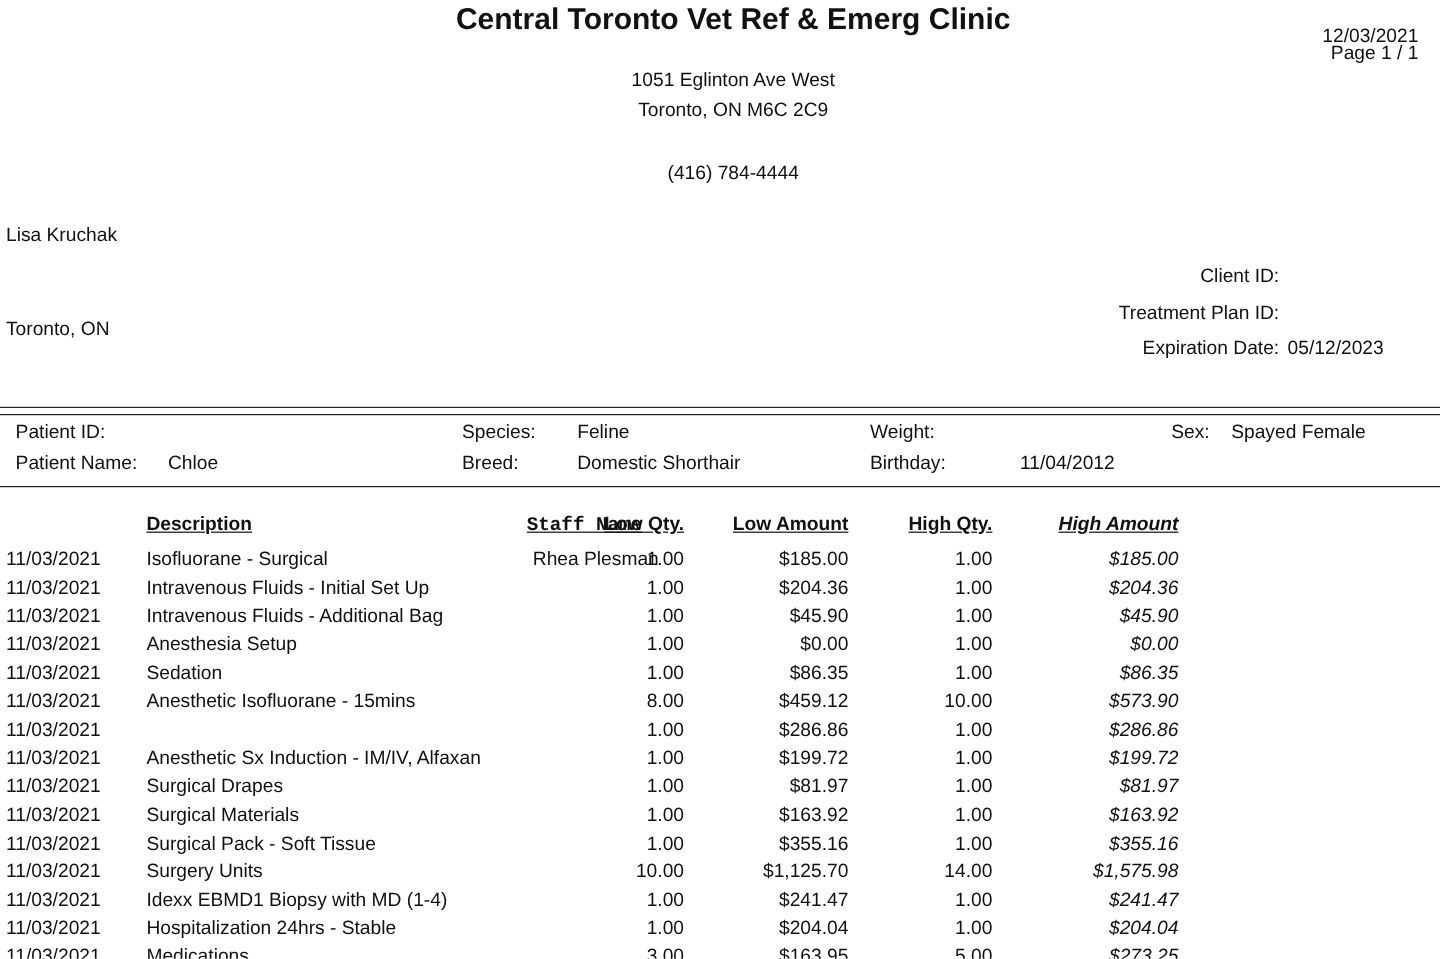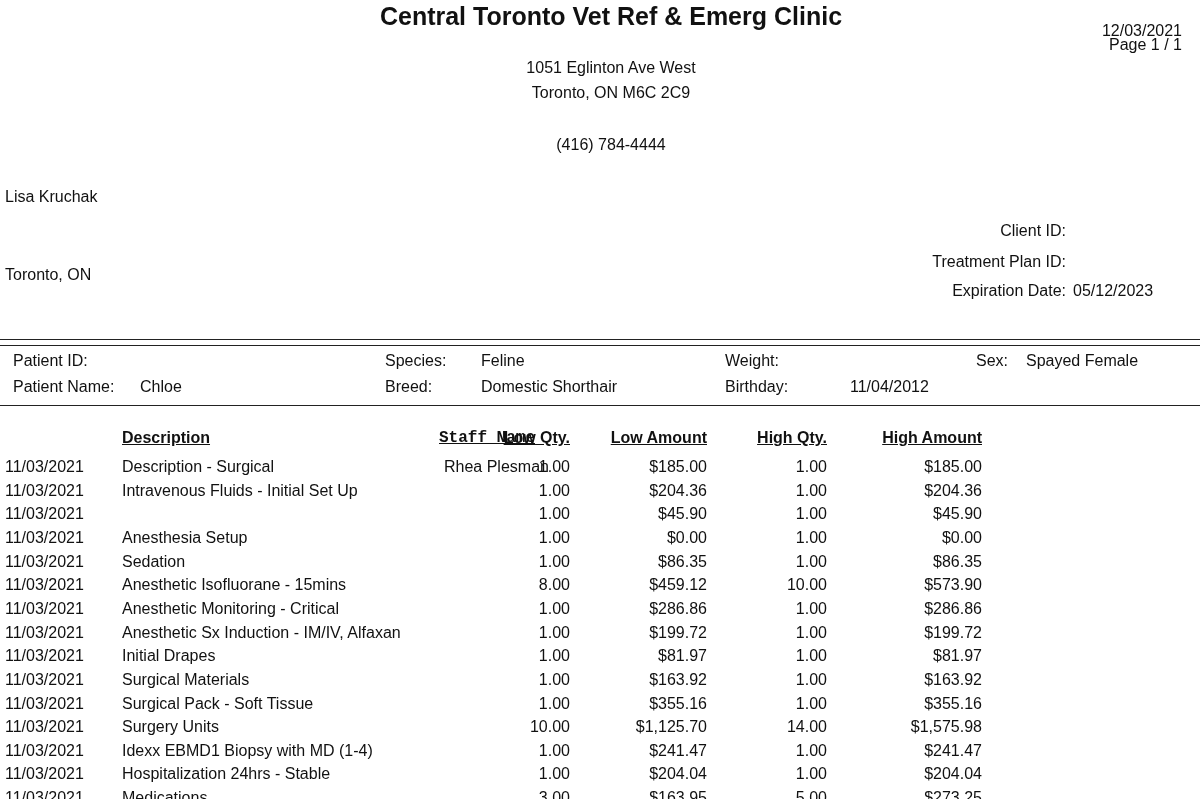--- a/index.html
+++ b/index.html
@@ -12,21 +12,21 @@
     .rule { position:absolute; left:0; width:1200px; height:0; border-top:1.5px solid #222; }
     .hdr { font-weight:bold; text-decoration:underline; font-size:16px; }
     .row { position:absolute; left:0; width:992px; height:23px; }
     .row span { position:absolute; white-space:nowrap; }
     .c-date { left:5px; }
     .c-desc { left:122px; }
     .c-staff { left:444px; }
     .c-lq { right:422px; text-align:right; }
     .c-la { right:285px; text-align:right; }
     .c-hq { right:165px; text-align:right; }
-    .c-ha { right:10px; text-align:right; }
+    .c-ha { right:10px; text-align:right;font-style:italic; }
   </style>
 </head>
 <body>
 
 <div class="abs title">Central Toronto Vet Ref &amp; Emerg Clinic</div>
 <div class="abs right" style="right:18px; top:6px;margin-top:16px;">12/03/2021</div>
 <div class="abs right" style="right:18px; top:36px;">Page 1 / 1</div>
 <div class="abs center" style="top:59px;">1051 Eglinton Ave West</div>
 <div class="abs center" style="top:84px;">Toronto, ON M6C 2C9</div>
 <div class="abs center" style="top:136px;">(416) 784-4444</div>
@@ -69,38 +69,39 @@
   <span class="hdr" style="left:439px;font-family:Liberation Mono, monospace;">Staff Name</span>
   <span class="hdr c-lq">Low Qty.</span>
   <span class="hdr c-la">Low Amount</span>
   <span class="hdr c-hq">High Qty.</span>
   <span class="hdr c-ha">High Amount</span>
 </div>
 
 <div id="rows">
     <div class="row" style="top: 458px;">
       <span class="c-date">11/03/2021</span>
-      <span class="c-desc">Description - Surgical</span>
+      <span class="c-desc">Isofluorane - Surgical</span>
       <span class="c-staff">Rhea Plesman</span>
       <span class="c-lq">1.00</span>
       <span class="c-la">$185.00</span>
       <span class="c-hq">1.00</span>
       <span class="c-ha">$185.00</span>
     </div>
     <div class="row" style="top: 481.65px;">
       <span class="c-date">11/03/2021</span>
       <span class="c-desc">Intravenous Fluids - Initial Set Up</span>
       <span class="c-staff"></span>
       <span class="c-lq">1.00</span>
       <span class="c-la">$204.36</span>
       <span class="c-hq">1.00</span>
       <span class="c-ha">$204.36</span>
     </div>
     <div class="row" style="top: 505.3px;">
       <span class="c-date">11/03/2021</span>
+      <span class="c-desc">Intravenous Fluids - Additional Bag</span>
       <span class="c-staff"></span>
       <span class="c-lq">1.00</span>
       <span class="c-la">$45.90</span>
       <span class="c-hq">1.00</span>
       <span class="c-ha">$45.90</span>
     </div>
     <div class="row" style="top: 528.95px;">
       <span class="c-date">11/03/2021</span>
       <span class="c-desc">Anesthesia Setup</span>
       <span class="c-staff"></span>
@@ -122,39 +123,38 @@
       <span class="c-date">11/03/2021</span>
       <span class="c-desc">Anesthetic Isofluorane - 15mins</span>
       <span class="c-staff"></span>
       <span class="c-lq">8.00</span>
       <span class="c-la">$459.12</span>
       <span class="c-hq">10.00</span>
       <span class="c-ha">$573.90</span>
     </div>
     <div class="row" style="top: 599.9px;">
       <span class="c-date">11/03/2021</span>
-      <span class="c-desc">Anesthetic Monitoring - Critical</span>
       <span class="c-staff"></span>
       <span class="c-lq">1.00</span>
       <span class="c-la">$286.86</span>
       <span class="c-hq">1.00</span>
       <span class="c-ha">$286.86</span>
     </div>
     <div class="row" style="top: 623.55px;">
       <span class="c-date">11/03/2021</span>
       <span class="c-desc">Anesthetic Sx Induction - IM/IV, Alfaxan</span>
       <span class="c-staff"></span>
       <span class="c-lq">1.00</span>
       <span class="c-la">$199.72</span>
       <span class="c-hq">1.00</span>
       <span class="c-ha">$199.72</span>
     </div>
     <div class="row" style="top: 647.2px;">
       <span class="c-date">11/03/2021</span>
-      <span class="c-desc">Initial Drapes</span>
+      <span class="c-desc">Surgical Drapes</span>
       <span class="c-staff"></span>
       <span class="c-lq">1.00</span>
       <span class="c-la">$81.97</span>
       <span class="c-hq">1.00</span>
       <span class="c-ha">$81.97</span>
     </div>
     <div class="row" style="top: 670.85px;">
       <span class="c-date">11/03/2021</span>
       <span class="c-desc">Surgical Materials</span>
       <span class="c-staff"></span>

